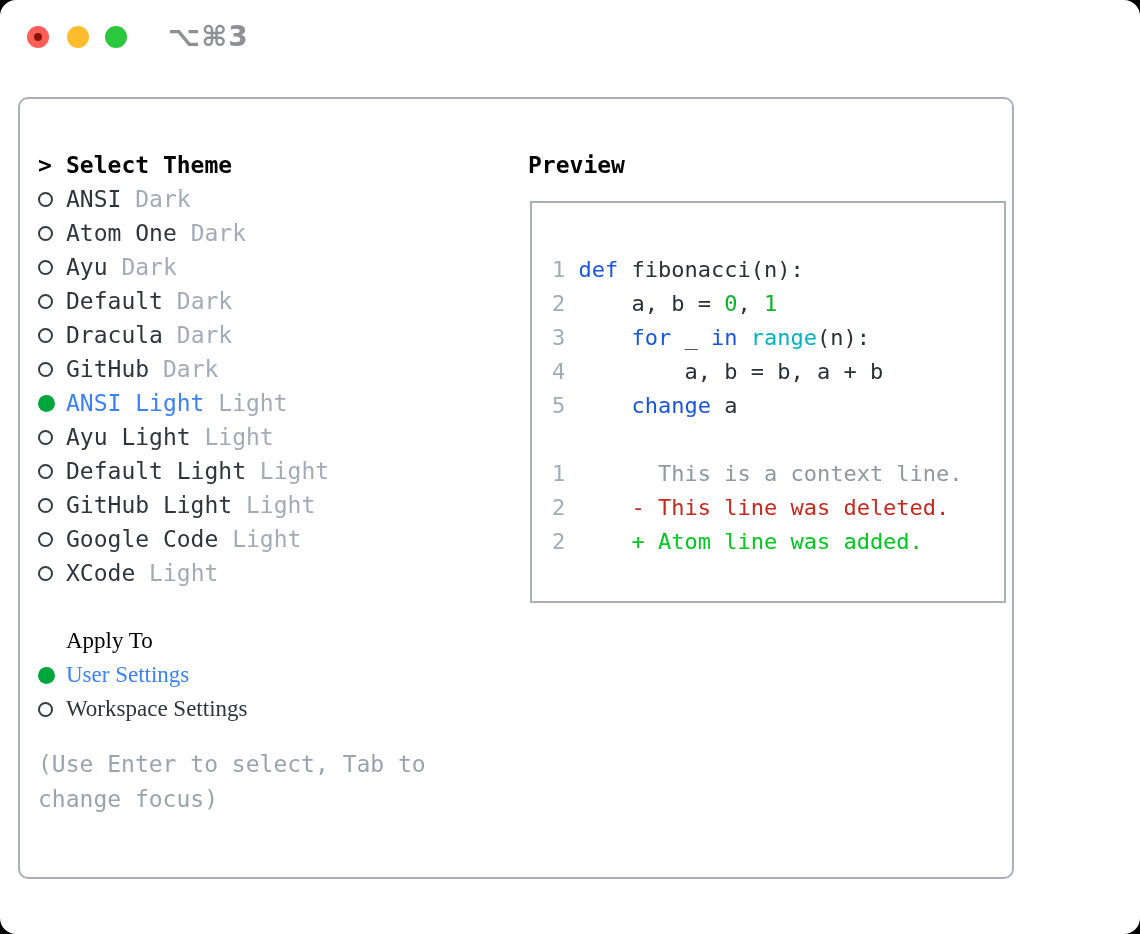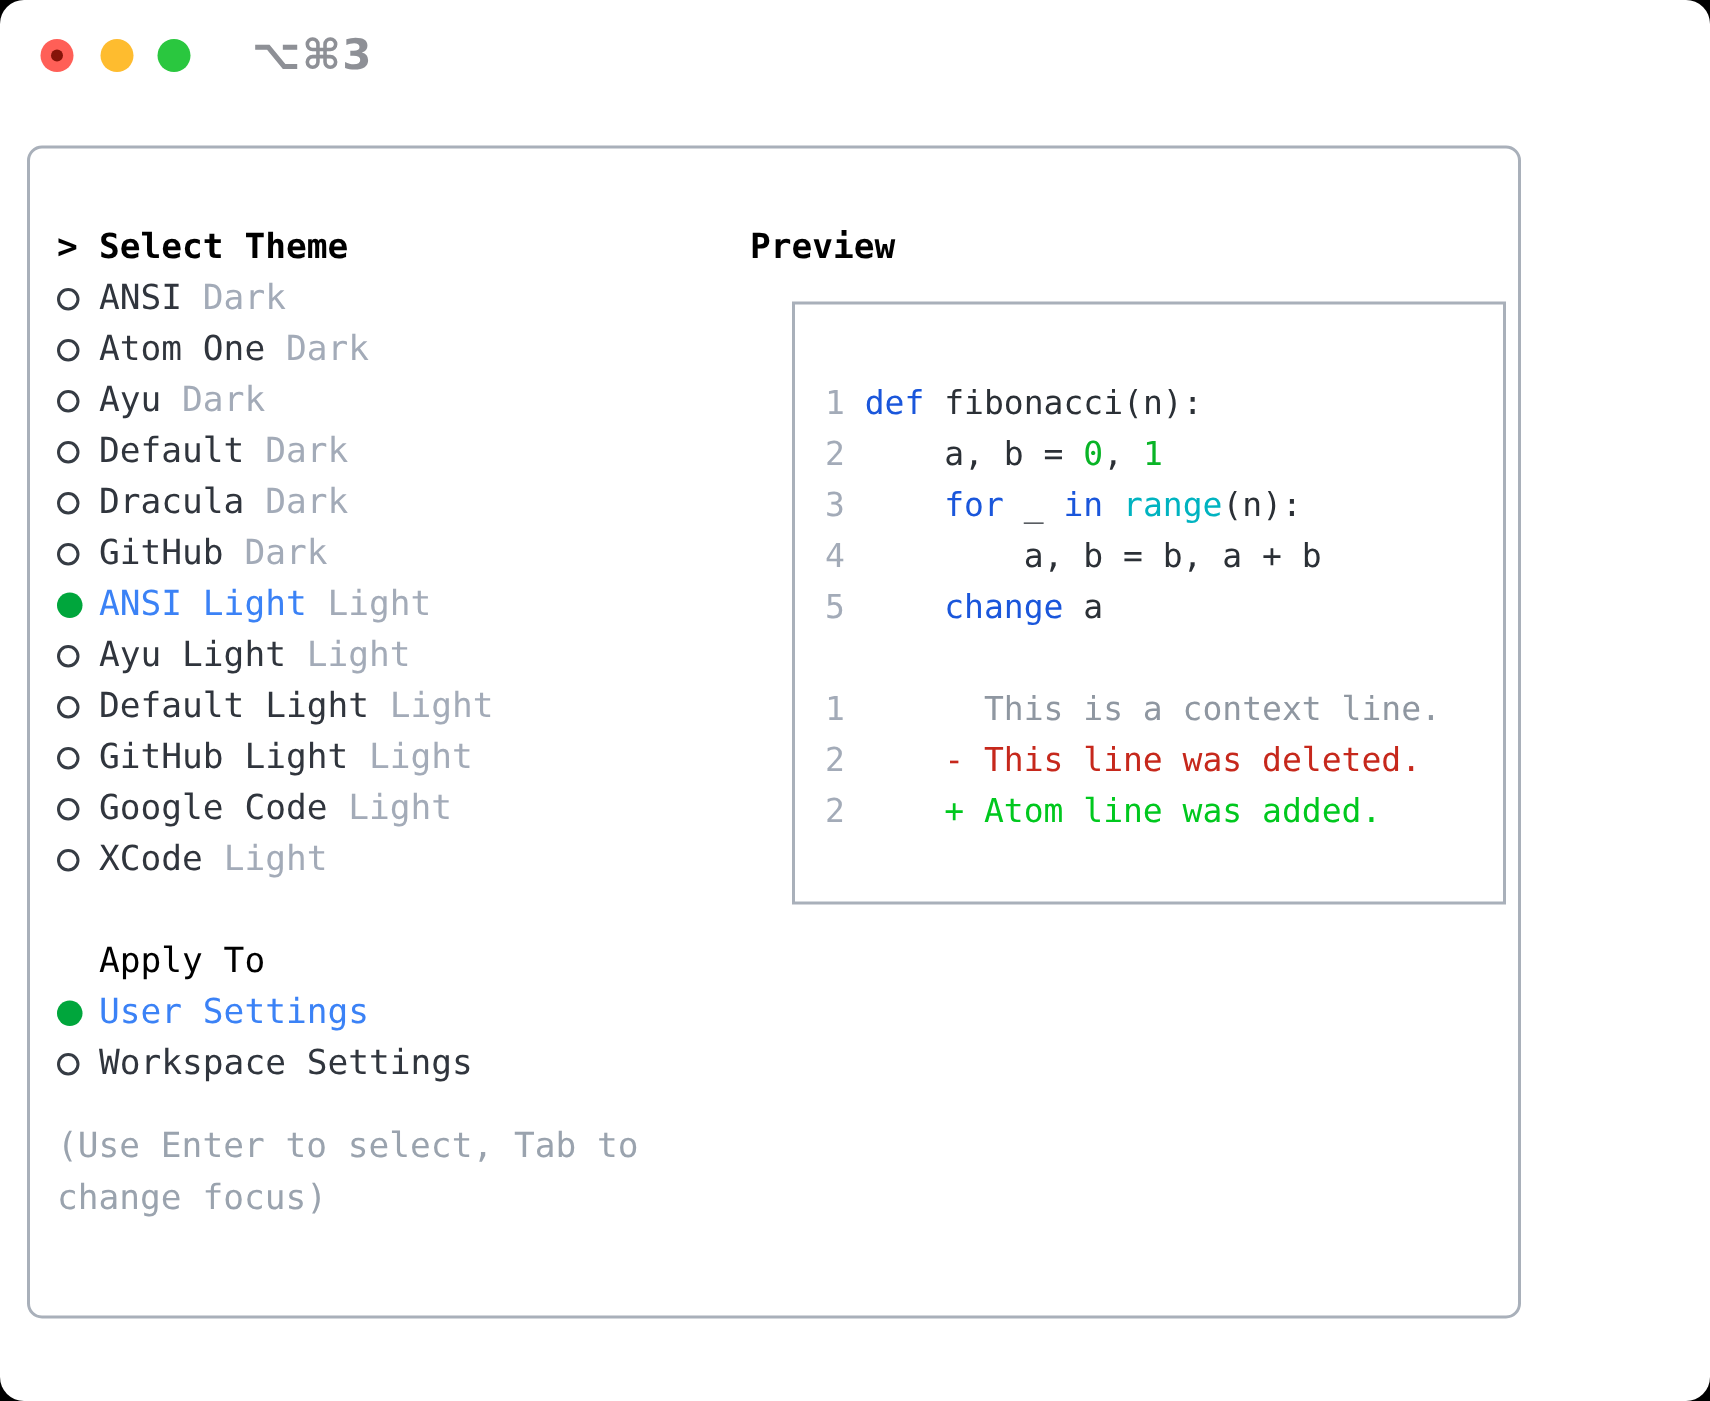--- a/index.html
+++ b/index.html
@@ -23,27 +23,27 @@
   .left-panel { position:absolute; left:18px; top:49px; width:450px; font-size:23px; color:#30353d; }
   .row { display:flex; align-items:center; height:34px; }
   .marker { width:28px; flex:0 0 28px; display:flex; align-items:center; }
   .ring { width:15px; height:15px; box-sizing:border-box; border:2px solid #363c44; border-radius:50%; }
   .dot-sel { width:17px; height:17px; border-radius:50%; background:#00a63c; }
   .hdr { font-weight:700; color:#000; }
   .hdr .prefix { font-weight:700; color:#000; }
   .name { white-space:pre; }
   .tag { color:#a3abb8; margin-left:1ch; white-space:pre; }
   .sel .name { color:#3b82f6; }
-  .apply-section { margin-top:34px; }
+  .apply-section { margin-top:34px;font-family:Liberation Serif, serif; }
   .help { margin-top:21px; width:405px; color:#9aa3ae; font-size:23px; line-height:35px; }
 
   
-  .right-panel { position:absolute; left:480px; top:49px; }
+  .right-panel { position:absolute; left:508px; top:49px; }
   .preview-header { height:34px; line-height:34px; font-weight:700; font-size:23px; color:#000; }
-  .preview-box { margin-top:19px; margin-left:28px; width:476px; height:402px; box-sizing:border-box;
+  .preview-box { margin-top:19px; margin-left:2px; width:476px; height:402px; box-sizing:border-box;
                  border:2px solid #a9b0ba; padding:50px 0 0 20px; font-size:22px; line-height:34px; overflow:hidden; }
   .cl { height:34px; white-space:pre; }
   .blank-line { height:34px; }
   .ln { display:inline-block; width:2ch; color:#a3abb8; }
   .pl  { color:#2b3036; }
   .kw  { color:#1a56db; }
   .lit { color:#09b426; }
   .bi  { color:#00b3c0; }
   .ctx { color:#8f97a1; }
   .del { color:#c6281c; }

